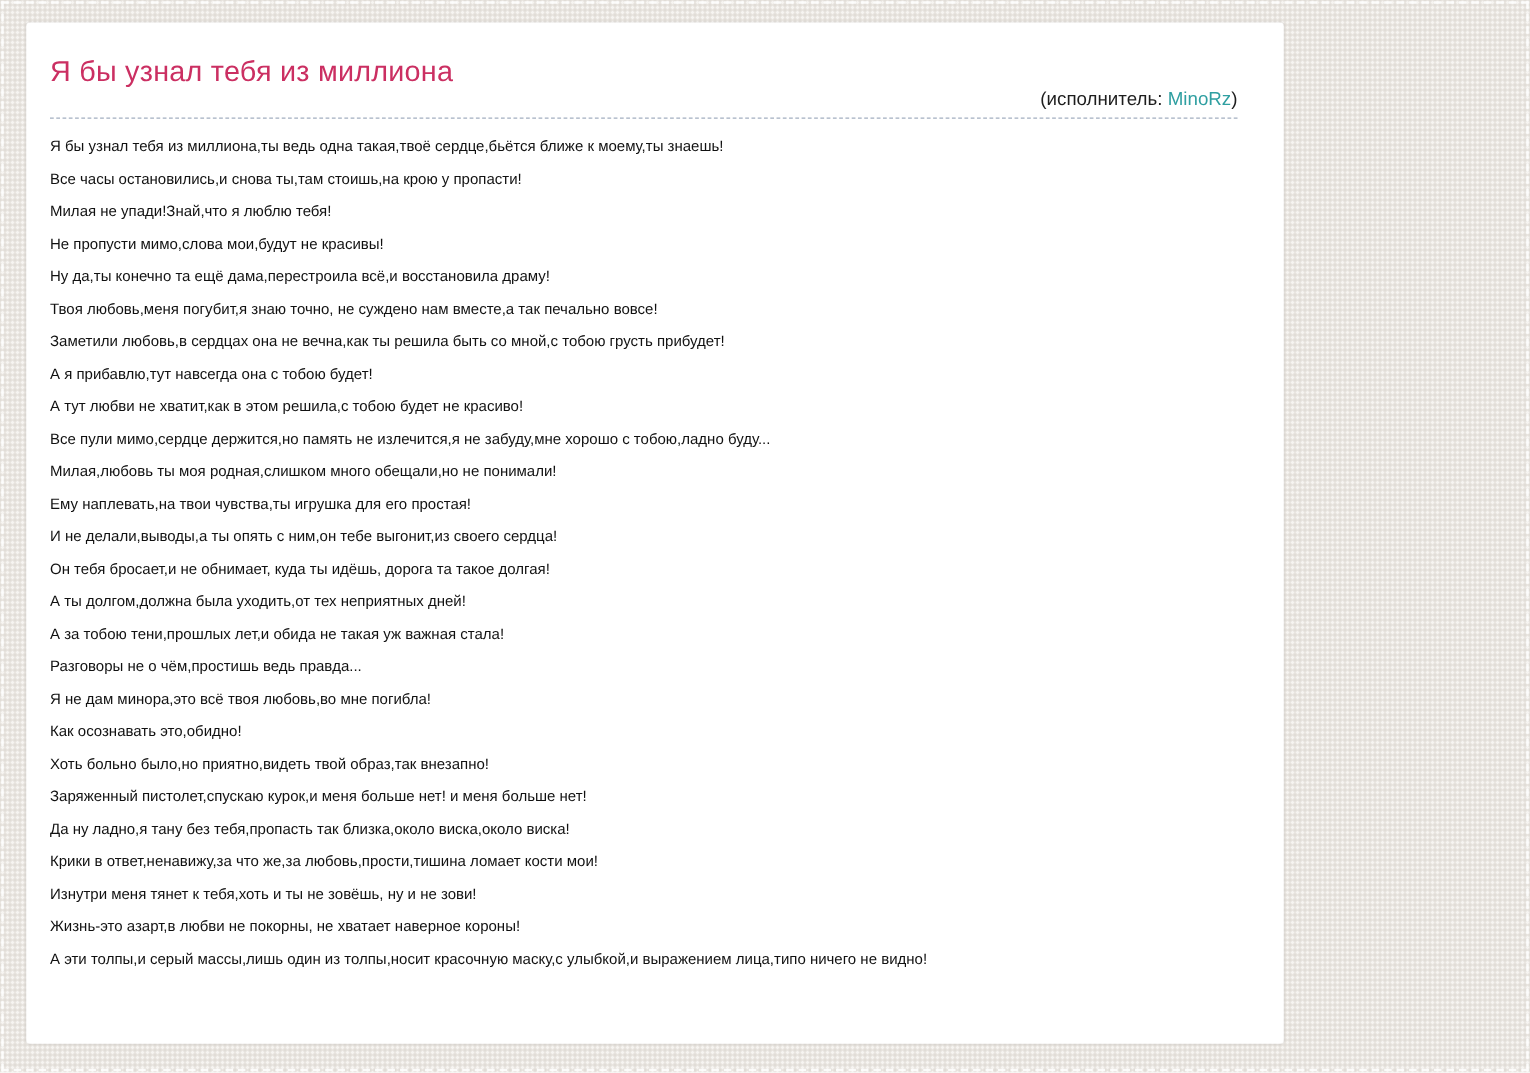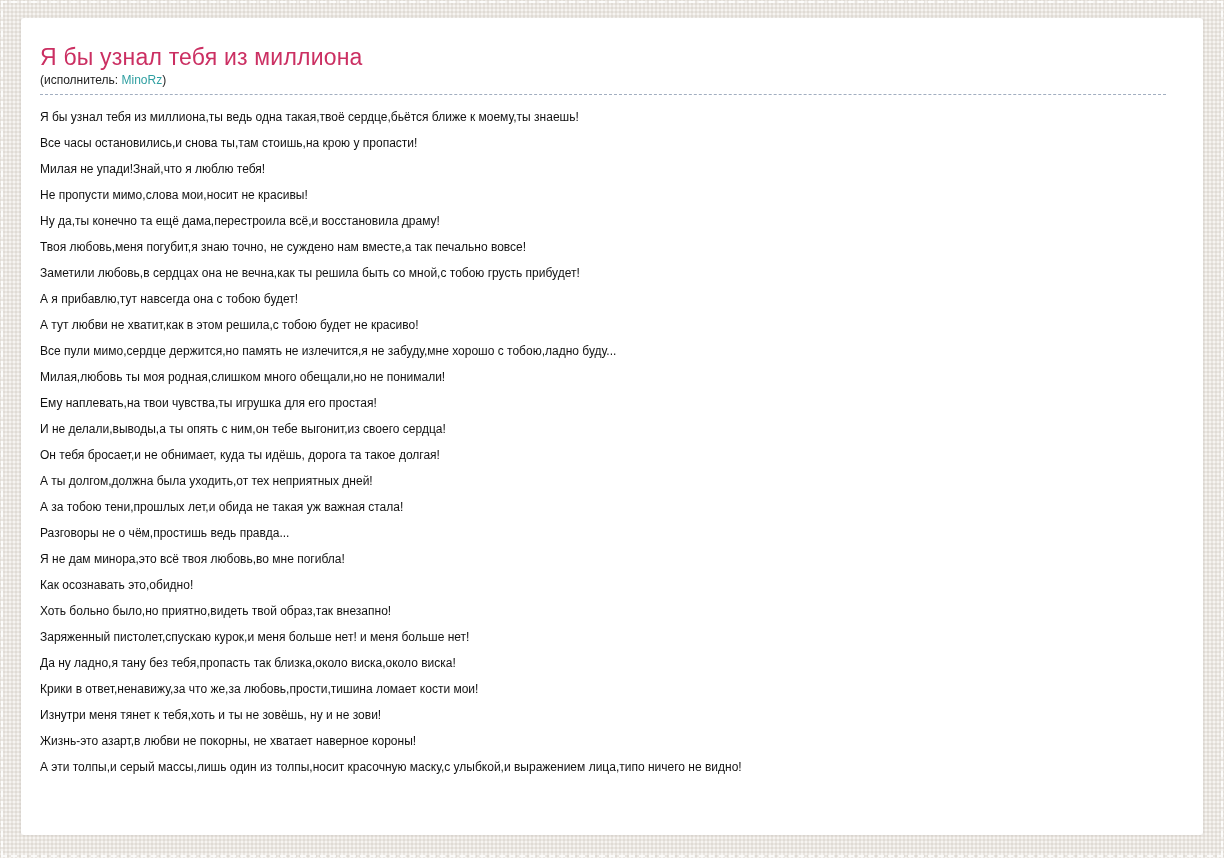--- a/index.html
+++ b/index.html
@@ -25,43 +25,44 @@
   .edge-frame {
     position: absolute;
     inset: 1px;
     border: 2px dashed rgba(255,255,255,0.85);
     pointer-events: none;
   }
   .card {
     position: absolute;
     left: 21px;
     top: 18px;
-    width: 1182px;
+    width: 1006px;
     height: 817px;
     background: var(--card-background);
     border-radius: 3px;
     box-shadow: 0 0 2px rgba(0,0,0,0.10);
     padding: 26px 37px 0 19px;
     overflow: hidden;
   }
   .header {
     border-bottom: 1px dashed var(--separator);
     padding-bottom: 4px;
   }
   .page-title {
     font-size: 23px;
     font-weight: 400;
     line-height: 26px;
     color: var(--title);
     letter-spacing: 0.2px;
   }
   .artist-line {
-    font-size: 12px;
+    font-size: 15px;
     line-height: 20px;
     color: #1d1d1d;
+    text-align: right;
   }
   .artist-link {
     color: var(--artist-link);
     text-decoration: none;
     cursor: pointer;
   }
   .lyrics {
     margin-top: 9px;
     font-size: 12px;
     line-height: 26px;
@@ -80,21 +81,21 @@
   <div class="header">
     <h1 class="page-title">Я бы узнал тебя из миллиона</h1>
     <div class="artist-line"><span>(исполнитель:</span>
       <a class="artist-link">MinoRz</a><span>)</span></div>
   </div>
 
   <div class="lyrics">
       <div class="lyric-line">Я бы узнал тебя из миллиона,ты ведь одна такая,твоё сердце,бьётся ближе к моему,ты знаешь!</div>
       <div class="lyric-line">Все часы остановились,и снова ты,там стоишь,на крою у пропасти!</div>
       <div class="lyric-line">Милая не упади!Знай,что я люблю тебя!</div>
-      <div class="lyric-line">Не пропусти мимо,слова мои,носит не красивы!</div>
+      <div class="lyric-line">Не пропусти мимо,слова мои,будут не красивы!</div>
       <div class="lyric-line">Ну да,ты конечно та ещё дама,перестроила всё,и восстановила драму!</div>
       <div class="lyric-line">Твоя любовь,меня погубит,я знаю точно, не суждено нам вместе,а так печально вовсе!</div>
       <div class="lyric-line">Заметили любовь,в сердцах она не вечна,как ты решила быть со мной,с тобою грусть прибудет!</div>
       <div class="lyric-line">А я прибавлю,тут навсегда она с тобою будет!</div>
       <div class="lyric-line">А тут любви не хватит,как в этом решила,с тобою будет не красиво!</div>
       <div class="lyric-line">Все пули мимо,сердце держится,но память не излечится,я не забуду,мне хорошо с тобою,ладно буду...</div>
       <div class="lyric-line">Милая,любовь ты моя родная,слишком много обещали,но не понимали!</div>
       <div class="lyric-line">Ему наплевать,на твои чувства,ты игрушка для его простая!</div>
       <div class="lyric-line">И не делали,выводы,а ты опять с ним,он тебе выгонит,из своего сердца!</div>
       <div class="lyric-line">Он тебя бросает,и не обнимает, куда ты идёшь, дорога та такое долгая!</div>

